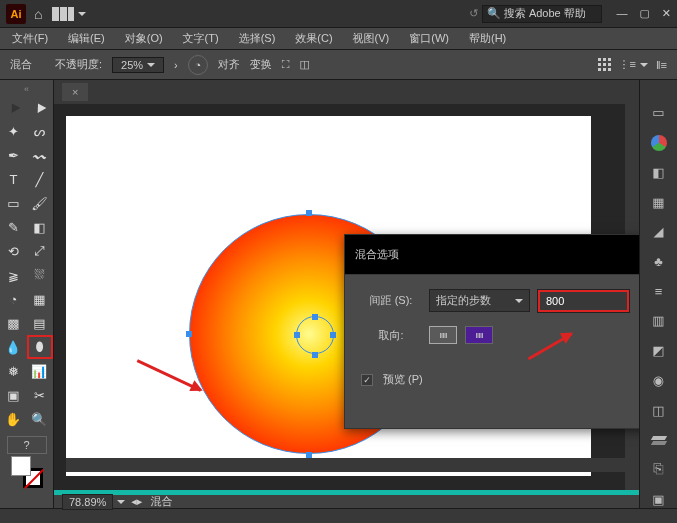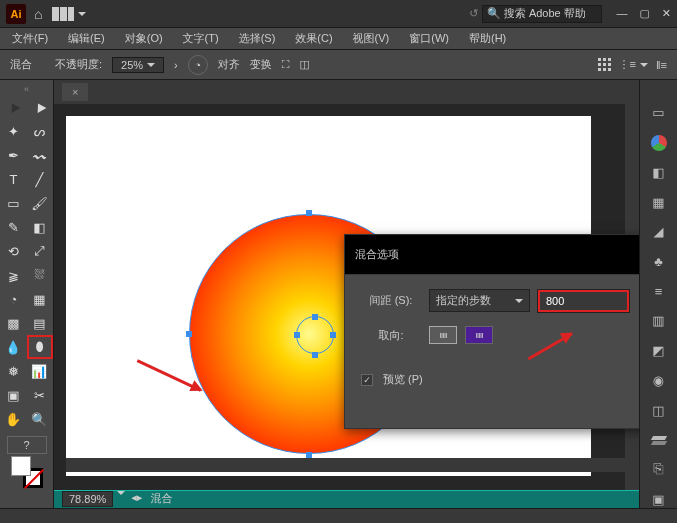--- a/index.html
+++ b/index.html
@@ -52,21 +52,21 @@
 .dlg-row{display:flex;align-items:center;gap:8px;margin-bottom:14px}
 .dlg-lbl{width:60px;text-align:center}
 .dd{background:#383838;border:1px solid #222;padding:3px 6px;display:flex;align-items:center;gap:20px}
 .num-input{background:#383838;border:2px solid #d22;outline:1px solid #222;padding:3px 6px;width:91px;color:#fff}
 .orient-btn{width:28px;height:18px;border:1px solid #666;background:#4c1d95;display:flex;align-items:center;justify-content:center;font-size:9px;letter-spacing:-1px}
 .orient-btn.active{background:#5a5a5a;border-color:#aaa}
 .dlg-footer{display:flex;align-items:center;gap:10px;padding:0 16px}
 .chk{width:12px;height:12px;background:#383838;border:1px solid #666;display:flex;align-items:center;justify-content:center;color:#ccc;font-size:9px}
 .pill-btn{border:1px solid #aaa;border-radius:14px;padding:5px 24px;background:transparent;color:#ddd;cursor:pointer}
 .pill-ok{border:2px solid #d22;outline:1px solid #aaa;outline-offset:-3px}
-.status{height:18px;background:#0f766e;display:flex;align-items:flex-start;padding:0 8px;border-top:1px solid #14b8a6;font-size:10px}
+.status{height:18px;background:#404040;display:flex;align-items:center;padding:0 8px;border-top:5px solid #14b8a6;font-size:10px}
 .status .box{background:#383838;padding:1px 6px;border:1px solid #222}
 .right-panels{width:38px;background:#383838;border-left:1px solid #1a1a1a;display:flex;flex-direction:column;align-items:center;padding-top:24px;gap:12px}
 .panel-ico{width:20px;height:18px;display:flex;align-items:center;justify-content:center;color:#bbb;font-size:13px}
 .pie{width:16px;height:16px;border-radius:50%;background:conic-gradient(#d44 0 120deg,#4a4 120deg 240deg,#48d 240deg 360deg)}
 .layers{width:14px;height:14px;position:relative}
 .layers::before,.layers::after{content:"";position:absolute;width:14px;height:4px;background:#bbb;transform:skewX(-30deg)}
 .layers::before{top:3px}.layers::after{top:8px;background:#888}
 .scrollbar-v{position:absolute;right:0;top:0;width:14px;height:100%;background:#383838}
 .scrollbar-h{position:absolute;bottom:18px;left:12px;right:2px;height:14px;background:#383838}
 </style>

